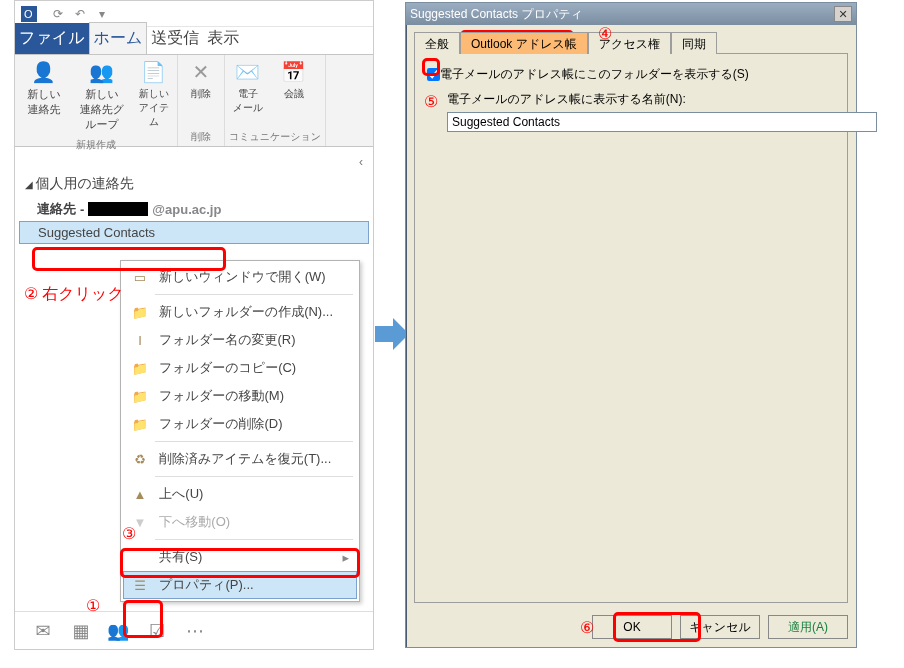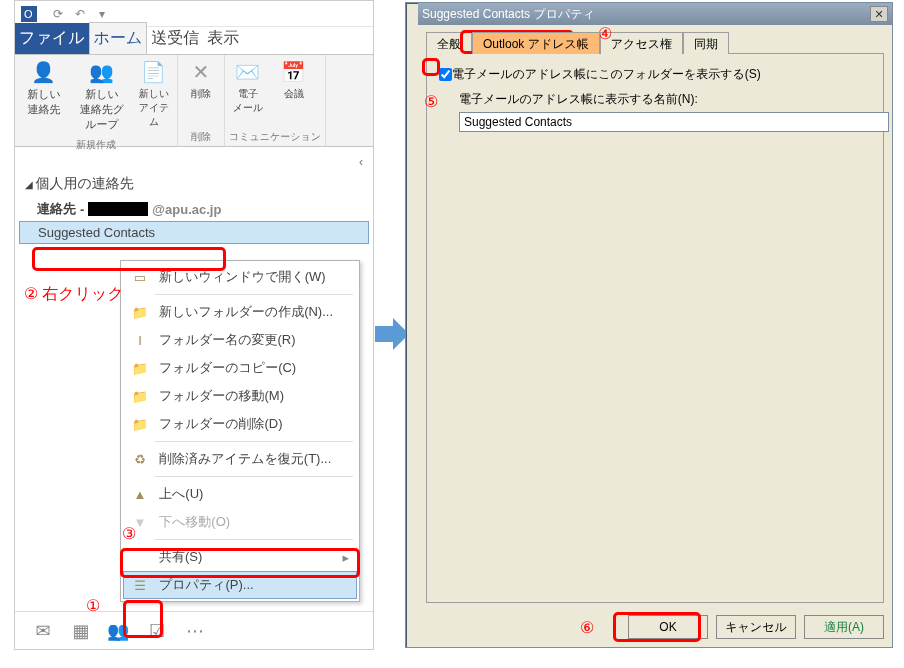--- a/index.html
+++ b/index.html
@@ -49,21 +49,21 @@
 
 
 .bottom-nav { position: absolute; bottom: 0; left: 0; right: 0; height: 38px; border-top: 1px solid #ddd; display: flex; align-items: center; gap: 10px; padding: 0 14px; }
 .bottom-nav .bic { width: 28px; height: 28px; display: flex; align-items: center; justify-content: center; font-size: 18px; color: #888; }
 .bottom-nav .bic.active { color: #2a579a; }
 
 
 .arrow { position: absolute; left: 375px; top: 314px; }
 
 
-.dialog { position: absolute; left: 405px; top: 2px; width: 488px; height: 646px; background: #ece9d8; border: 1px solid #7b8ea0; box-shadow: 1px 1px 0 #4a5a70 inset; padding-left: 12px; }
+.dialog { position: absolute; left: 405px; top: 2px; width: 452px; height: 646px; background: #ece9d8; border: 1px solid #7b8ea0; box-shadow: 1px 1px 0 #4a5a70 inset; }
 .dlg-title { height: 22px; background: linear-gradient(#9badc2,#7b8ea0); color: #fff; display: flex; align-items: center; padding: 0 4px; font-size: 12px; justify-content: space-between; }
 .dlg-close { width: 18px; height: 16px; background: #d6d3ce; color: #333; border: 1px solid #888; display: flex; align-items: center; justify-content: center; font-size: 11px; }
 .dlg-body { padding: 6px 8px; }
 .dlg-tabs { display: flex; position: relative; height: 22px; }
 .dlg-tab { padding: 3px 10px; background: #ece9d8; border: 1px solid #9d9d9d; border-bottom: none; font-size: 12px; position: relative; top: 1px; }
 .dlg-tab.active { background: #fdba74; z-index: 2; }
 .dlg-panel { border: 1px solid #9d9d9d; background: #ece9d8; padding: 12px 12px; height: 550px; }
 .chkrow { display: flex; align-items: center; font-size: 12px; margin-bottom: 8px; }
 .chk { width: 13px; height: 13px; }
 .lblrow { font-size: 12px; margin: 2px 0 4px 20px; }

